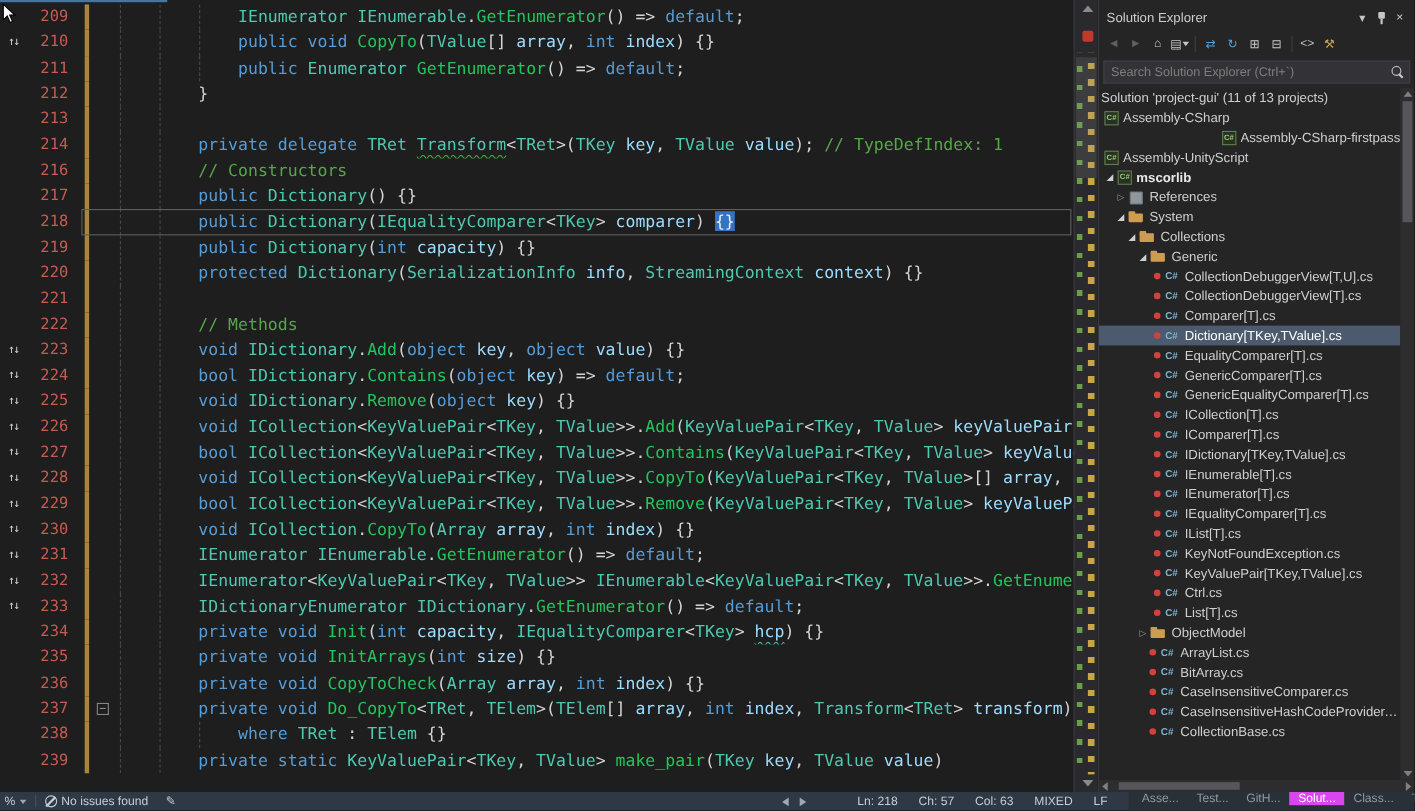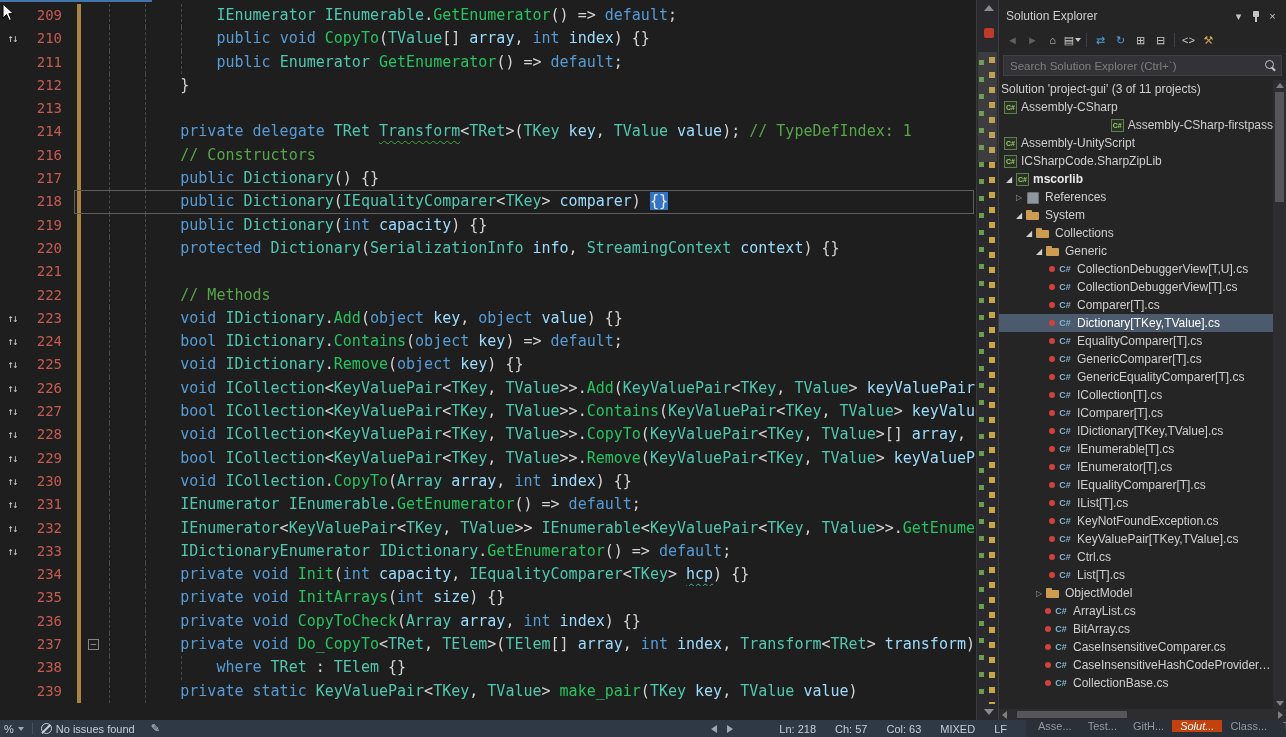--- a/index.html
+++ b/index.html
@@ -119,21 +119,21 @@
                            background:#C6CDD5; transform:rotate(-45deg); }
   .pen-icon { color:#C6CDD5; font-size:11px; margin-left:12px; }
   .sb-spacer { flex:1; }
   .sb-nav { display:flex; gap:10px; margin-right:46px; }
   .tri-l { width:0; height:0; border-top:4px solid transparent; border-bottom:4px solid transparent; border-right:6px solid #9FA8B2; }
   .tri-r { width:0; height:0; border-top:4px solid transparent; border-bottom:4px solid transparent; border-left:6px solid #9FA8B2; }
   .sb-pos { display:flex; }
   .sb-pos span { margin-right:19px; }
   .tabs { width:260px; height:100%; display:flex; align-items:flex-start; background:#2A3038; padding-left:4px; flex:none; }
   .tab { padding:0 8px; display:flex; align-items:center; color:#8E99A3; font-size:11px; }
-  .tab.active { background:#c2410c; color:#FFFFFF;font-style:italic; }
+  .tab.active { background:#d946ef; color:#FFFFFF; }
 </style>
 </head>
 <body>
 
 <div class="app">
   <div class="main">
 
     <div class="editor">
       <div class="tab-sliver"></div>
       <div class="code-lines">
@@ -230,37 +230,33 @@
         </div>
 
       <div class="panel-search">
         <input type="text" placeholder="Search Solution Explorer (Ctrl+`)" style="">
         <span class="mag-icon"></span>
       </div>
 
       <div class="panel-tree">
         <div class="tree-rows">
             <div class="trow" style="padding-left: 2px;">
-              <span class="tlabel">Solution 'project-gui' (3 of 11 projects)</span>
+              <span class="tlabel">Solution 'project-gui' (11 of 13 projects)</span>
             </div>
             <div class="trow" style="padding-left: 4px;">
               <span class="ico project">C#</span>
               <span class="tlabel">Assembly-CSharp</span>
             </div>
             <div class="trow" style="padding-left: 4px; justify-content: flex-end;">
               <span class="ico project">C#</span>
               <span class="tlabel">Assembly-CSharp-firstpass</span>
             </div>
             <div class="trow" style="padding-left: 4px;">
               <span class="ico project">C#</span>
               <span class="tlabel">Assembly-UnityScript</span>
-            </div>
-            <div class="trow" style="padding-left: 4px;">
-              <span class="ico project">C#</span>
-              <span class="tlabel">ICSharpCode.SharpZipLib</span>
             </div>
             <div class="trow" style="padding-left: 4px;">
               <span class="arrow exp">◢</span>
               <span class="ico project">C#</span>
               <span class="tlabel bold">mscorlib</span>
             </div>
             <div class="trow" style="padding-left: 14px;">
               <span class="arrow col">▷</span>
               <span class="ico references"></span>
               <span class="tlabel">References</span>

